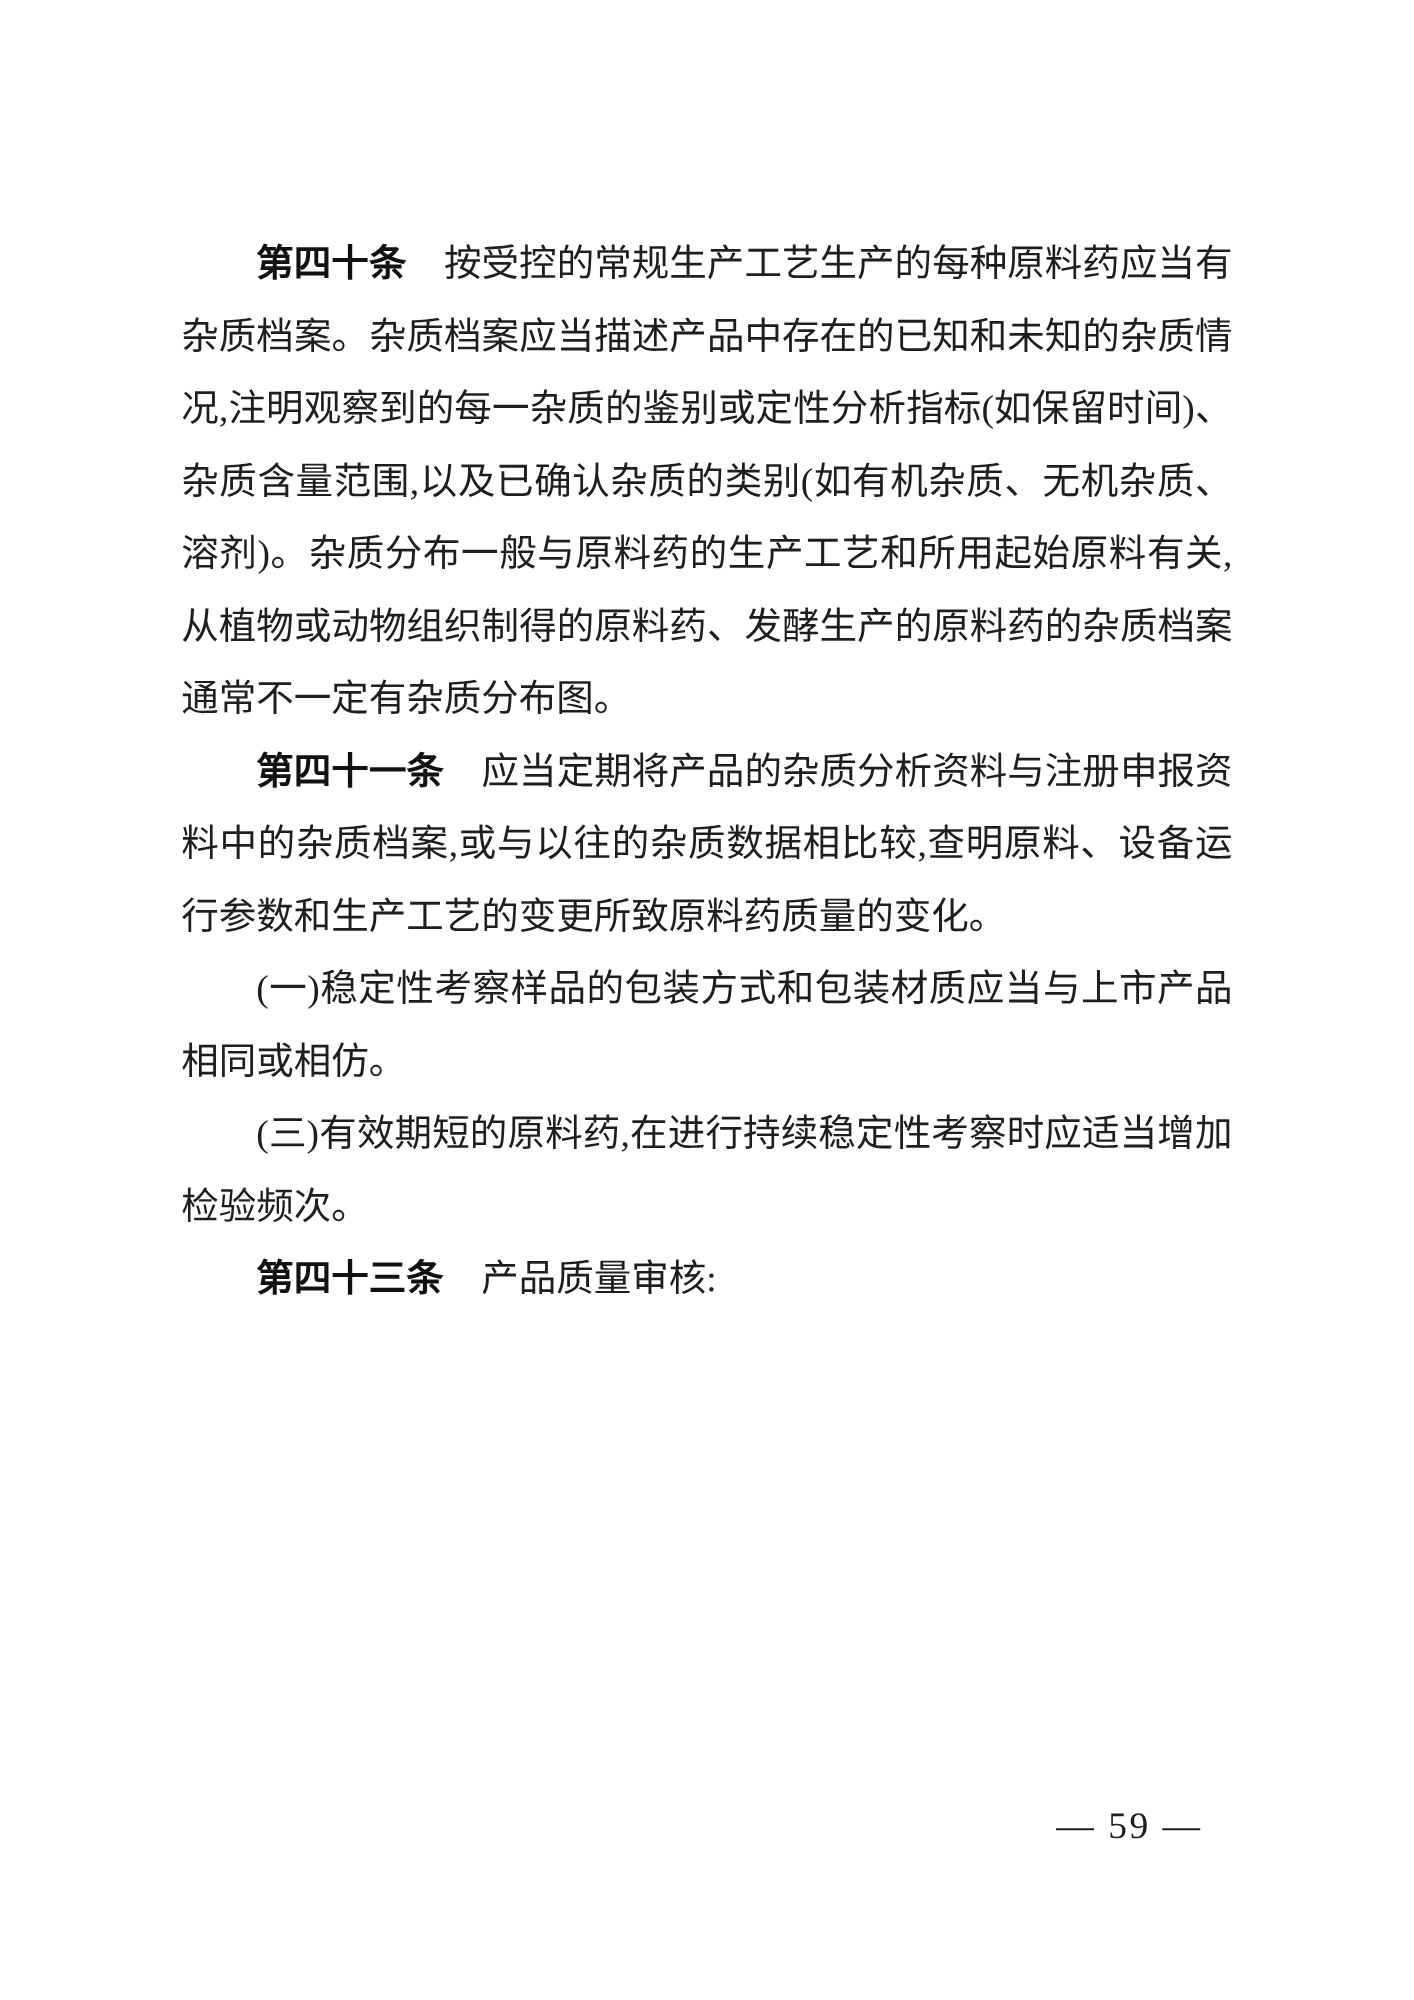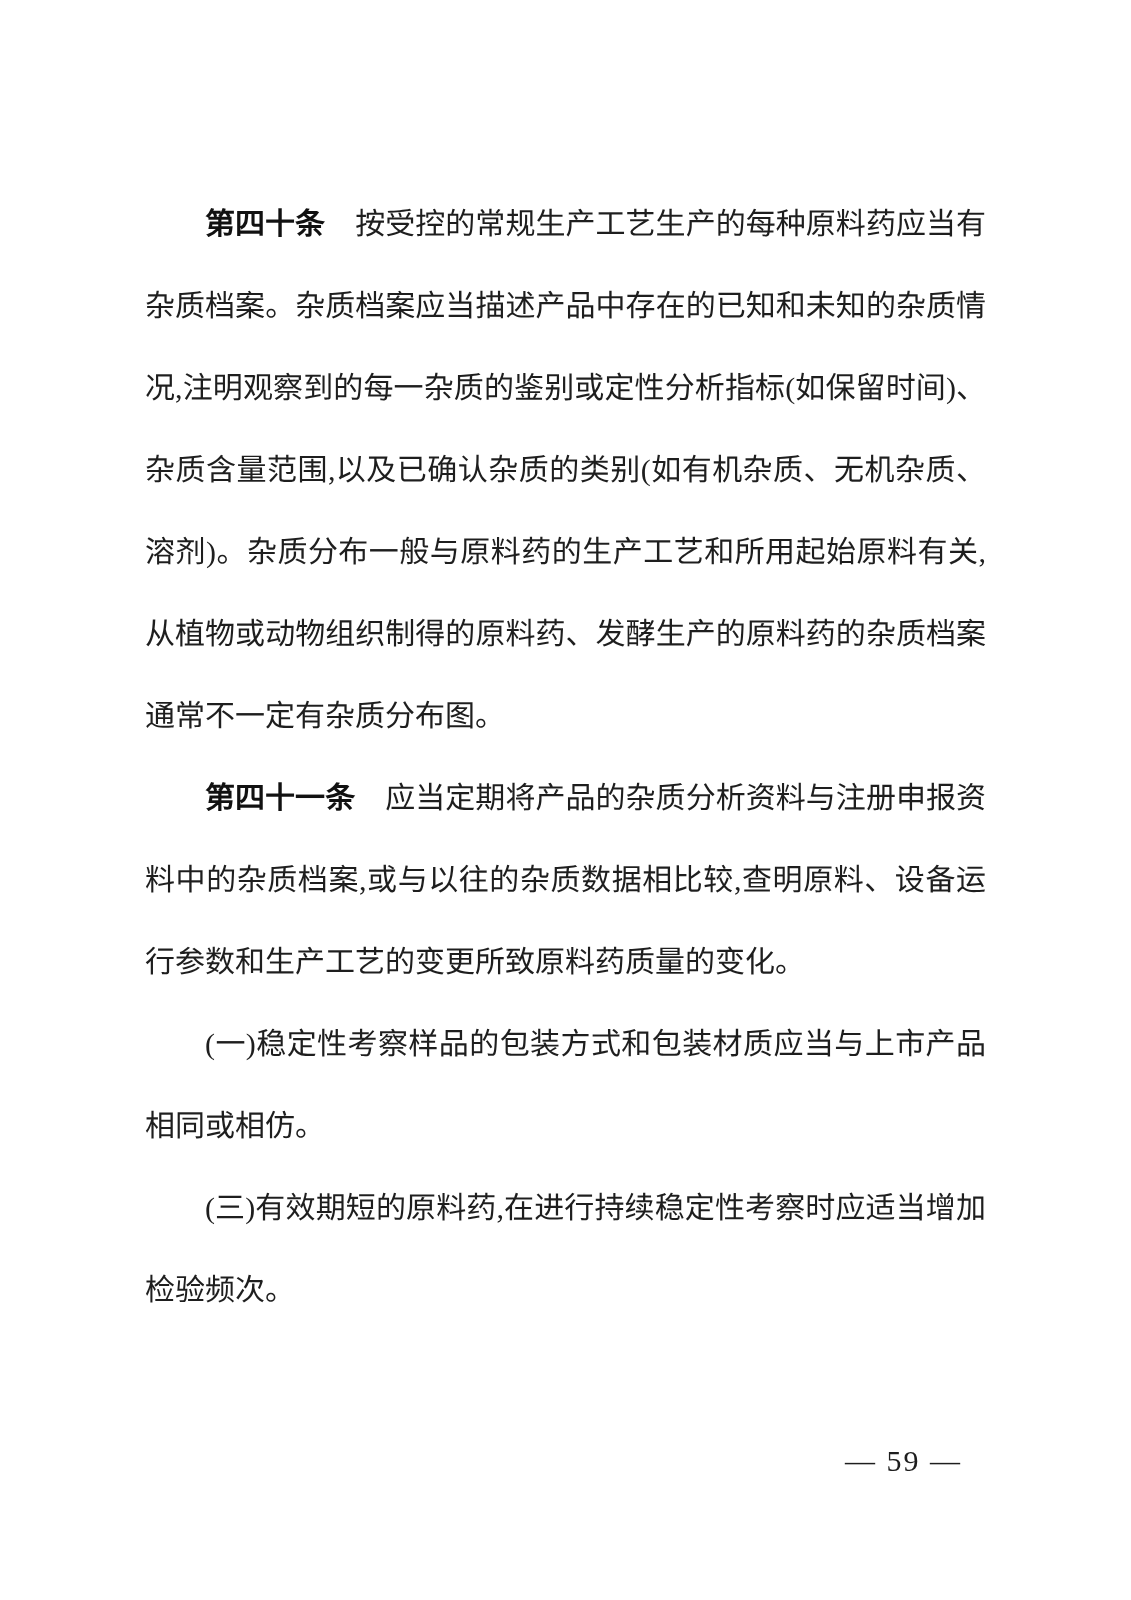--- a/index.html
+++ b/index.html
@@ -21,21 +21,21 @@
     height: 1600px;
     background: #ffffff;
   }
   .text-block {
     position: absolute;
     left: 145px;
     top: 183px;
     width: 841px;
     color: #1e1e1e;
     font-size: 30px;
-    line-height: 82px;
+    line-height: 58px;
     text-align: justify;
     text-justify: inter-character;
   }
   .para {
     margin: 0;
     padding: 0;
     text-indent: 2em;
   }
   .article-heading {
     font-weight: 700;
@@ -59,15 +59,16 @@
 </style>
 </head>
 <body>
 
 <div class="page">
   <div class="text-block">
       <p class="para"><span class="article-heading">第四十条</span><span class="heading-gap"></span><span>按受控的常规生产工艺生产的每种原料药应当有杂质档案。杂质档案应当描述产品中存在的已知和未知的杂质情况,注明观察到的每一杂质的鉴别或定性分析指标(如保留时间)、杂质含量范围,以及已确认杂质的类别(如有机杂质、无机杂质、溶剂)。杂质分布一般与原料药的生产工艺和所用起始原料有关,从植物或动物组织制得的原料药、发酵生产的原料药的杂质档案通常不一定有杂质分布图。</span></p>
       <p class="para"><span class="article-heading">第四十一条</span><span class="heading-gap"></span><span>应当定期将产品的杂质分析资料与注册申报资料中的杂质档案,或与以往的杂质数据相比较,查明原料、设备运行参数和生产工艺的变更所致原料药质量的变化。</span></p>
       <p class="para"><span>(一)稳定性考察样品的包装方式和包装材质应当与上市产品相同或相仿。</span></p>
       <p class="para"><span>(三)有效期短的原料药,在进行持续稳定性考察时应适当增加检验频次。</span></p>
+      <p class="para"><span class="article-heading">第四十三条</span><span class="heading-gap"></span><span>产品质量审核:</span></p>
     </div>
   <div class="page-number">— 59 —</div>
 </div>
 
 </body></html>

